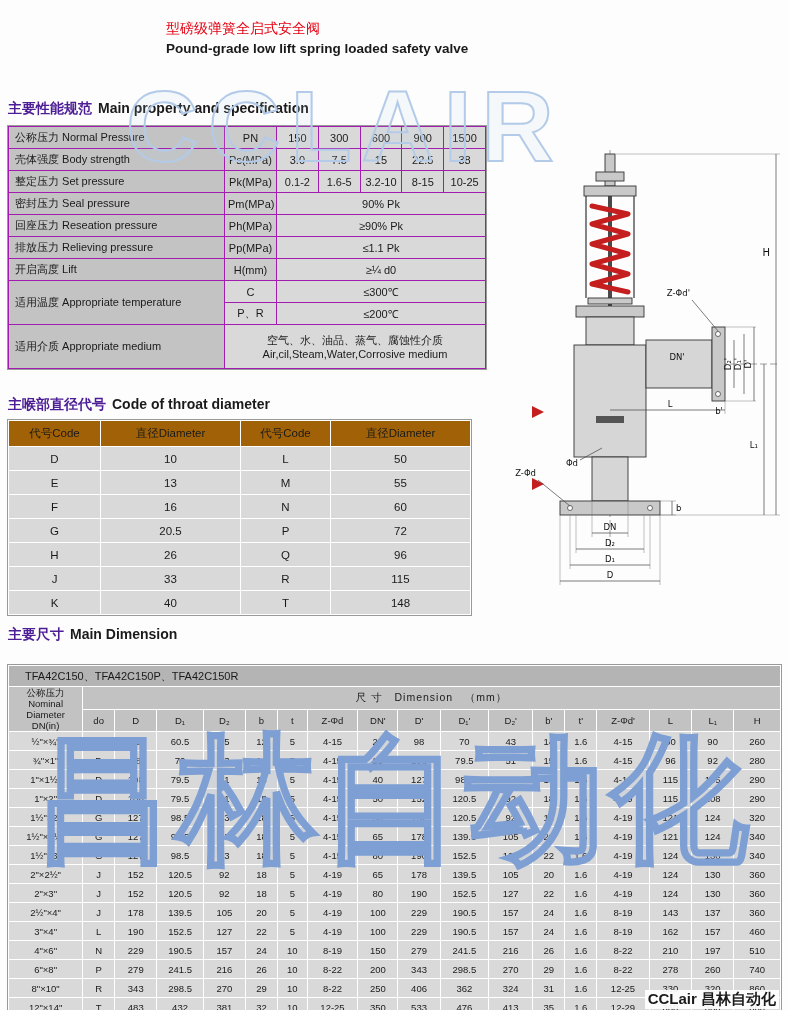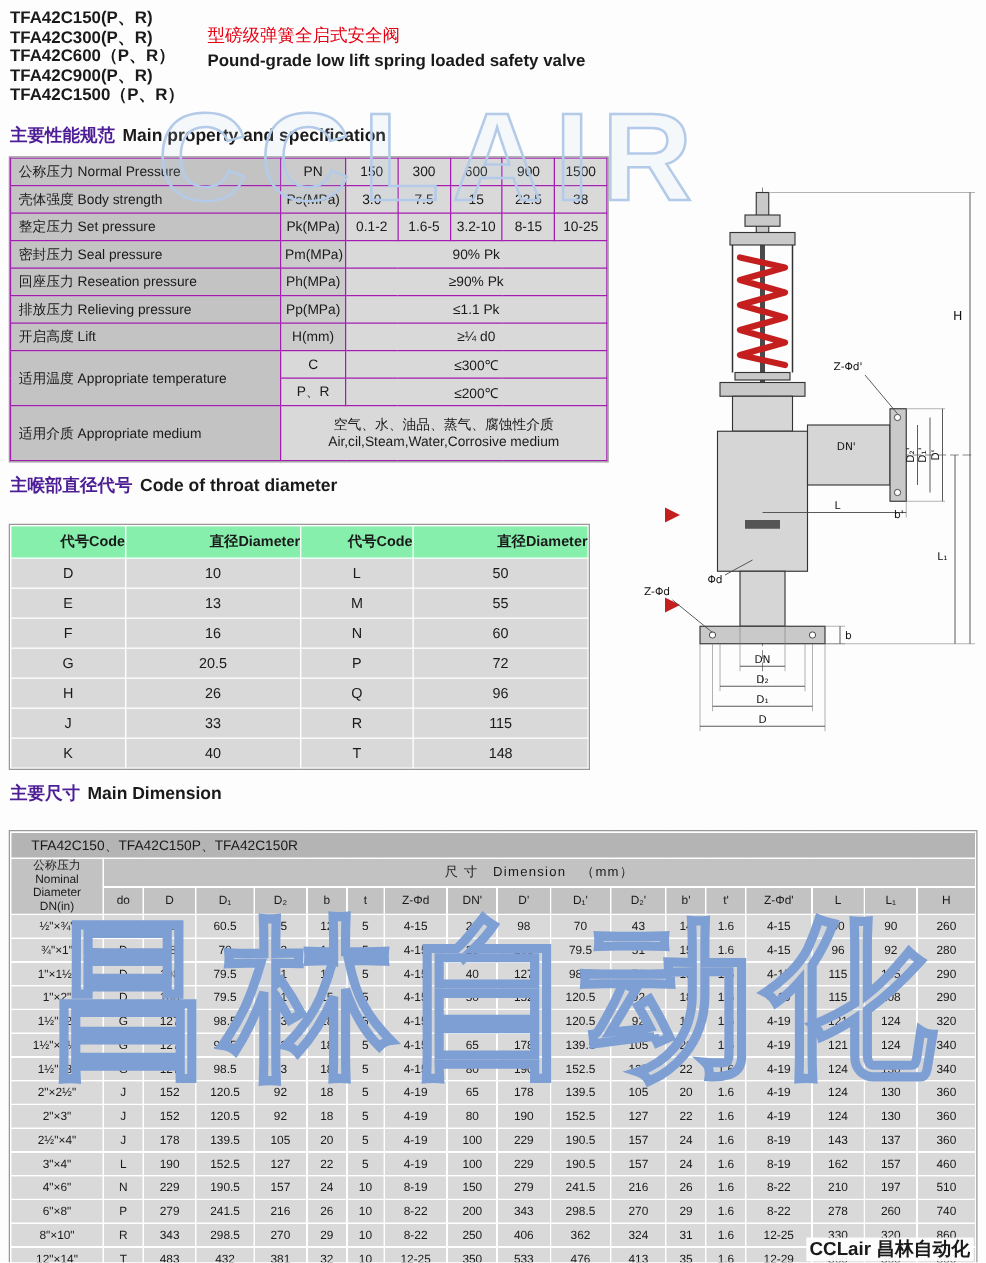--- a/index.html
+++ b/index.html
@@ -21,21 +21,21 @@
   table { border-collapse:collapse; }
   .spec { position:absolute; top:126px; left:8px; width:478px; font-size:11px; outline:1px solid #999; table-layout:fixed; }
   .spec td { border:1px solid #a21caf; height:22px; padding:0 3px; }
   .spec .lbl { background:#c3c3c3; width:216px; padding-left:6px; }
   .spec .code { background:#cbcbcb; width:52px; text-align:center; }
   .spec .val, .spec .span-val { background:#d9d9d9; text-align:center; }
   .spec .med { height:44px; }
   .spec .med-val div { line-height:14px; text-align:center; }
   
   .throat { position:absolute; top:420px; left:8px; width:462px; font-size:11.5px; outline:1px solid #999; table-layout:fixed; }
-  .throat th { background:#86efac; font-weight:bold; border:1px solid #fff; height:26px; text-align:right; }
+  .throat th { background:#a16207; font-weight:normal; border:1px solid #fff; height:26px; text-align:center; }
   .throat td { background:#d9d9d9; border:1px solid #fff; text-align:center; height:24px; }
   .throat th:nth-child(1){width:92px;} .throat th:nth-child(2){width:140px;}
   .throat th:nth-child(3){width:90px;} .throat th:nth-child(4){width:140px;}
   
   .dim { position:absolute; top:665px; left:8px; width:773px; table-layout:fixed; font-size:9.5px; outline:1px solid #999; }
   .dim th, .dim td { border:1px solid #fff; text-align:center; height:19px; padding:0 1px; overflow:hidden; white-space:nowrap; }
   .dim th { background:#c2c2c2; font-weight:normal; }
   .dim td { background:#d9d9d9; }
   .dim .model-band { background:#b4b4b4; text-align:left; padding-left:16px; font-size:11px; height:21px; }
   .dim .first-hdr { white-space:pre-line; font-size:9.5px; line-height:11px; }
@@ -59,27 +59,20 @@
   .wm-bottom { top:730px; left:0; width:100%; text-align:center; font-size:138px; letter-spacing:6px;
                -webkit-text-stroke:3px #7e9fd3; color:rgba(150,175,220,0.10); }
   .brand { position:absolute; top:942px; right:10px; font-size:15px; font-weight:bold;
            background:rgba(255,255,255,0.92); padding:0 3px; z-index:7;margin-top:48px; }
 </style>
 </head>
 <body>
 
 <div class="page">
 
-  <div class="models">
-    <div>TFA42C150(P、R)</div>
-    <div>TFA42C300(P、R)</div>
-    <div>TFA42C600（P、R）</div>
-    <div>TFA42C900(P、R)</div>
-    <div>TFA42C1500（P、R）</div>
-  </div>
 
   <div class="titles">
     <div class="title-cn">型磅级弹簧全启式安全阀</div>
     <div class="title-en">Pound-grade low lift spring loaded safety valve</div>
   </div>
 
   <div class="sec-heading" style="top:100px">
     <span class="cn">主要性能规范</span><span class="en">Main property and specification</span>
   </div>
 
@@ -219,21 +212,21 @@
     <text x="86" y="318" text-anchor="end">Φd</text>
     <text x="198" y="148" text-anchor="end">Z-Φd'</text>
     <text x="185" y="212" text-anchor="middle">DN'</text>
     <text x="239" y="216" text-anchor="middle" transform="rotate(-90 239 216)">D₂'</text>
     <text x="249" y="216" text-anchor="middle" transform="rotate(-90 249 216)">D₁'</text>
     <text x="259" y="216" text-anchor="middle" transform="rotate(-90 259 216)">D'</text>
     <text x="184" y="363" text-anchor="start">b</text>
     <text x="227" y="266" text-anchor="middle">b'</text>
   </svg>
 
-  <div class="sec-heading" style="top:380px">
+  <div class="sec-heading" style="top:396px">
     <span class="cn">主喉部直径代号</span><span class="en">Code of throat diameter</span>
   </div>
 
   <table class="throat">
     <tbody>
       <tr>
           <th>代号Code</th>
           <th>直径Diameter</th>
           <th>代号Code</th>
           <th>直径Diameter</th>

